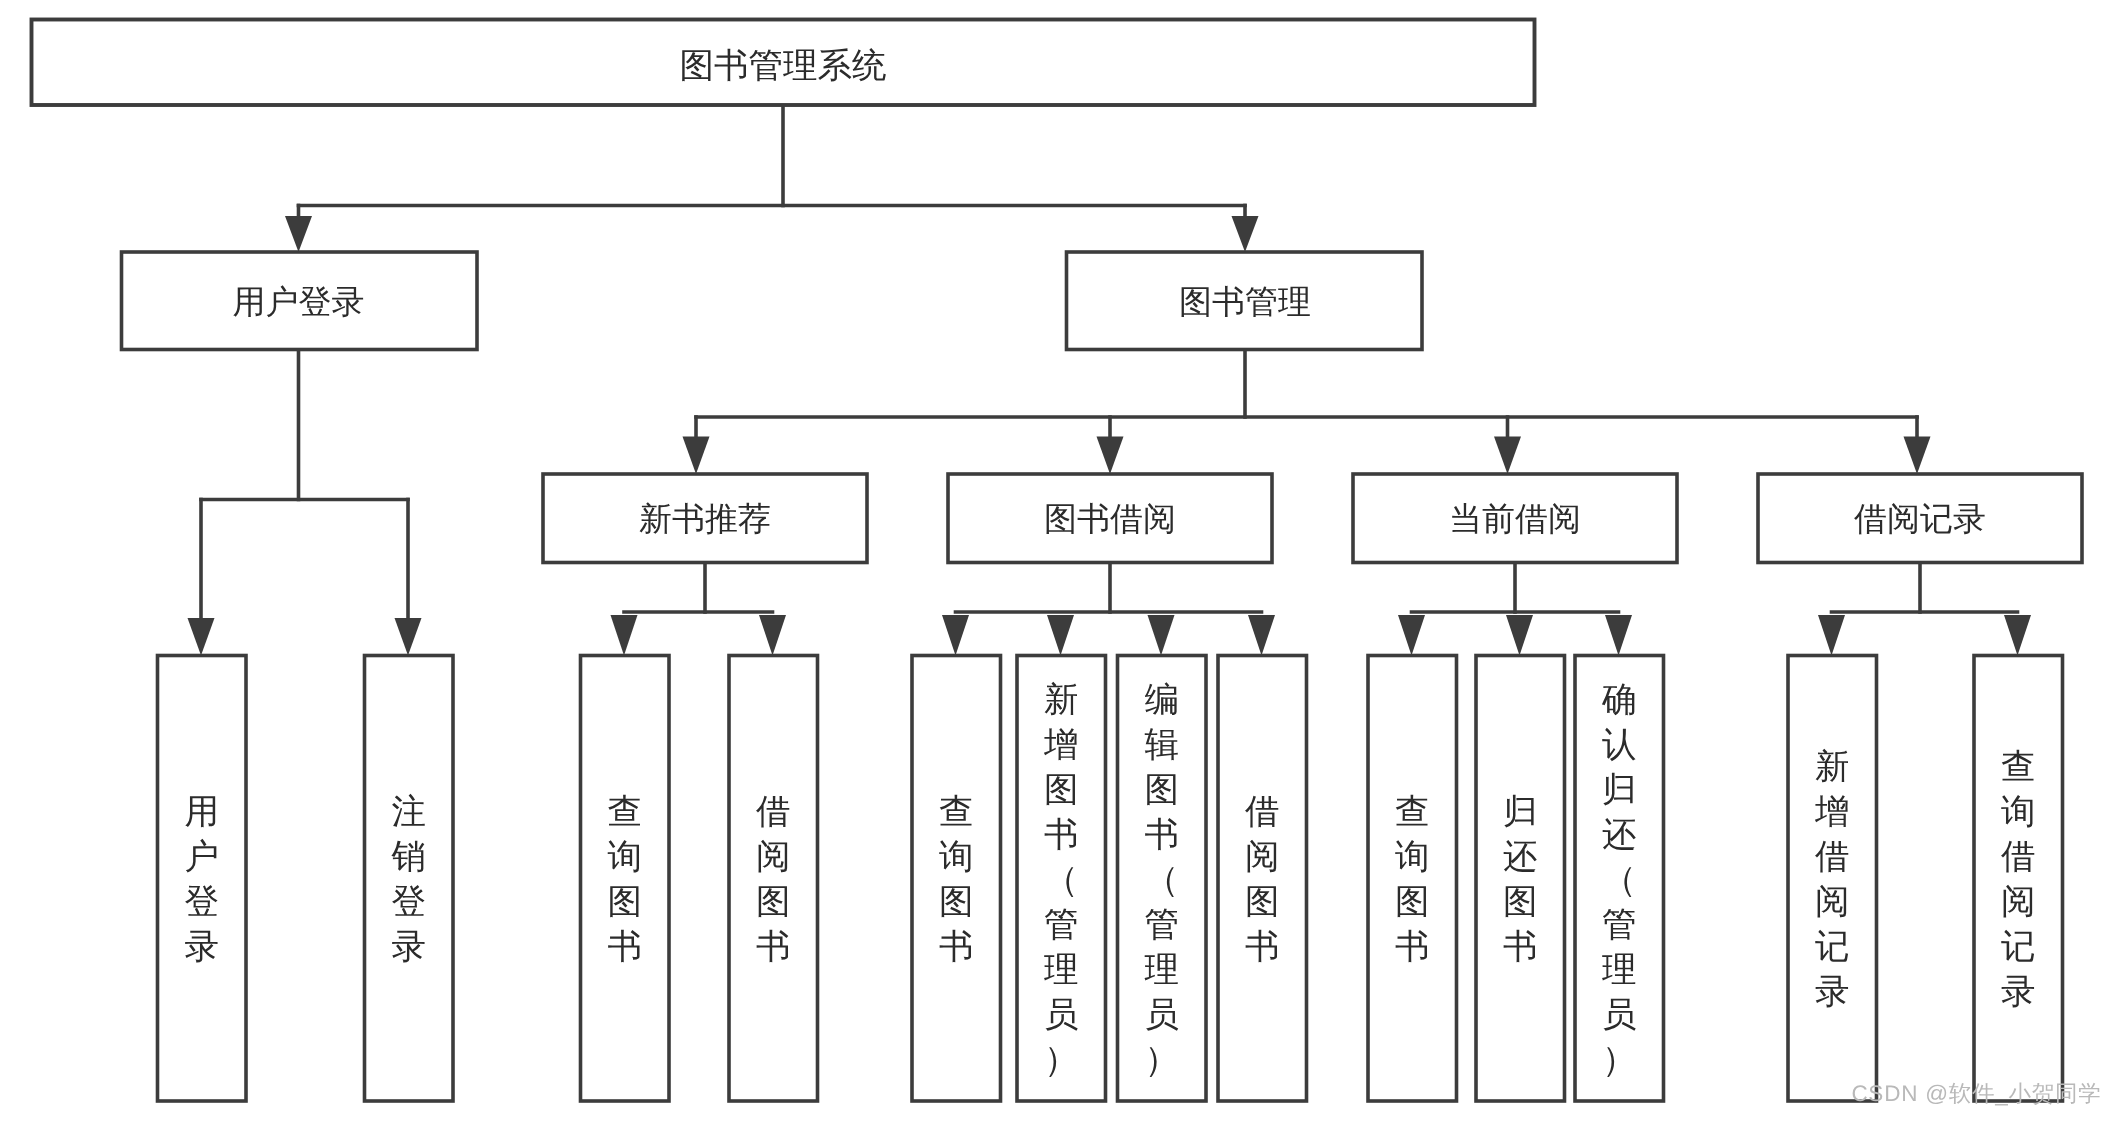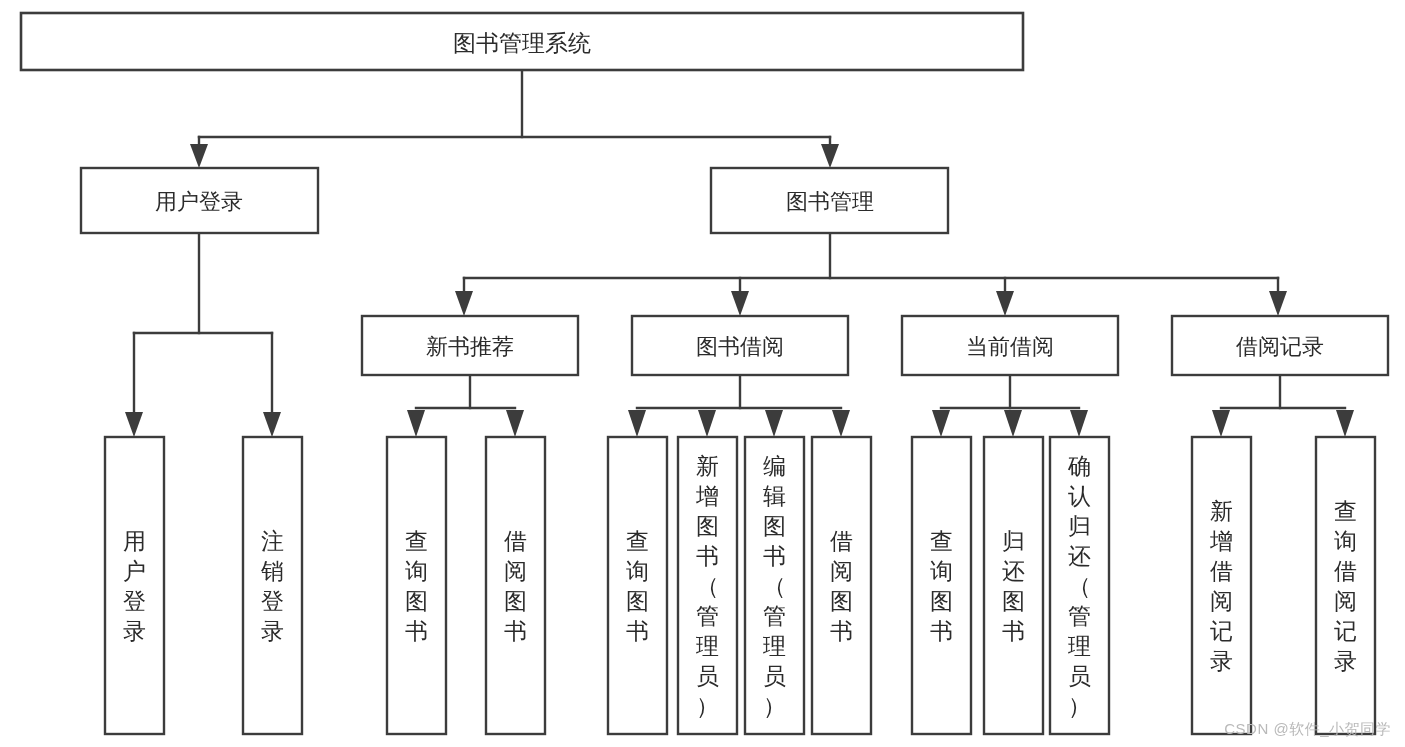--- a/index.html
+++ b/index.html
@@ -56,21 +56,21 @@
     font-size: 23px;
   }
   .leaf-label {
     fill: #2b2b2b;
     font-family: "Liberation Sans", "DejaVu Sans", sans-serif;
     font-size: 23px;
     text-anchor: middle;
   }
   .watermark {
     position: absolute;
-    right: 14px;
+    right: 4px;
     bottom: 6px;
     font-family: "Liberation Sans", "DejaVu Sans", sans-serif;
     font-size: 15px;
     color: #b9b9b9;
     letter-spacing: 0.5px;
     white-space: nowrap;
   }
 </style>
 </head>
 <body>

